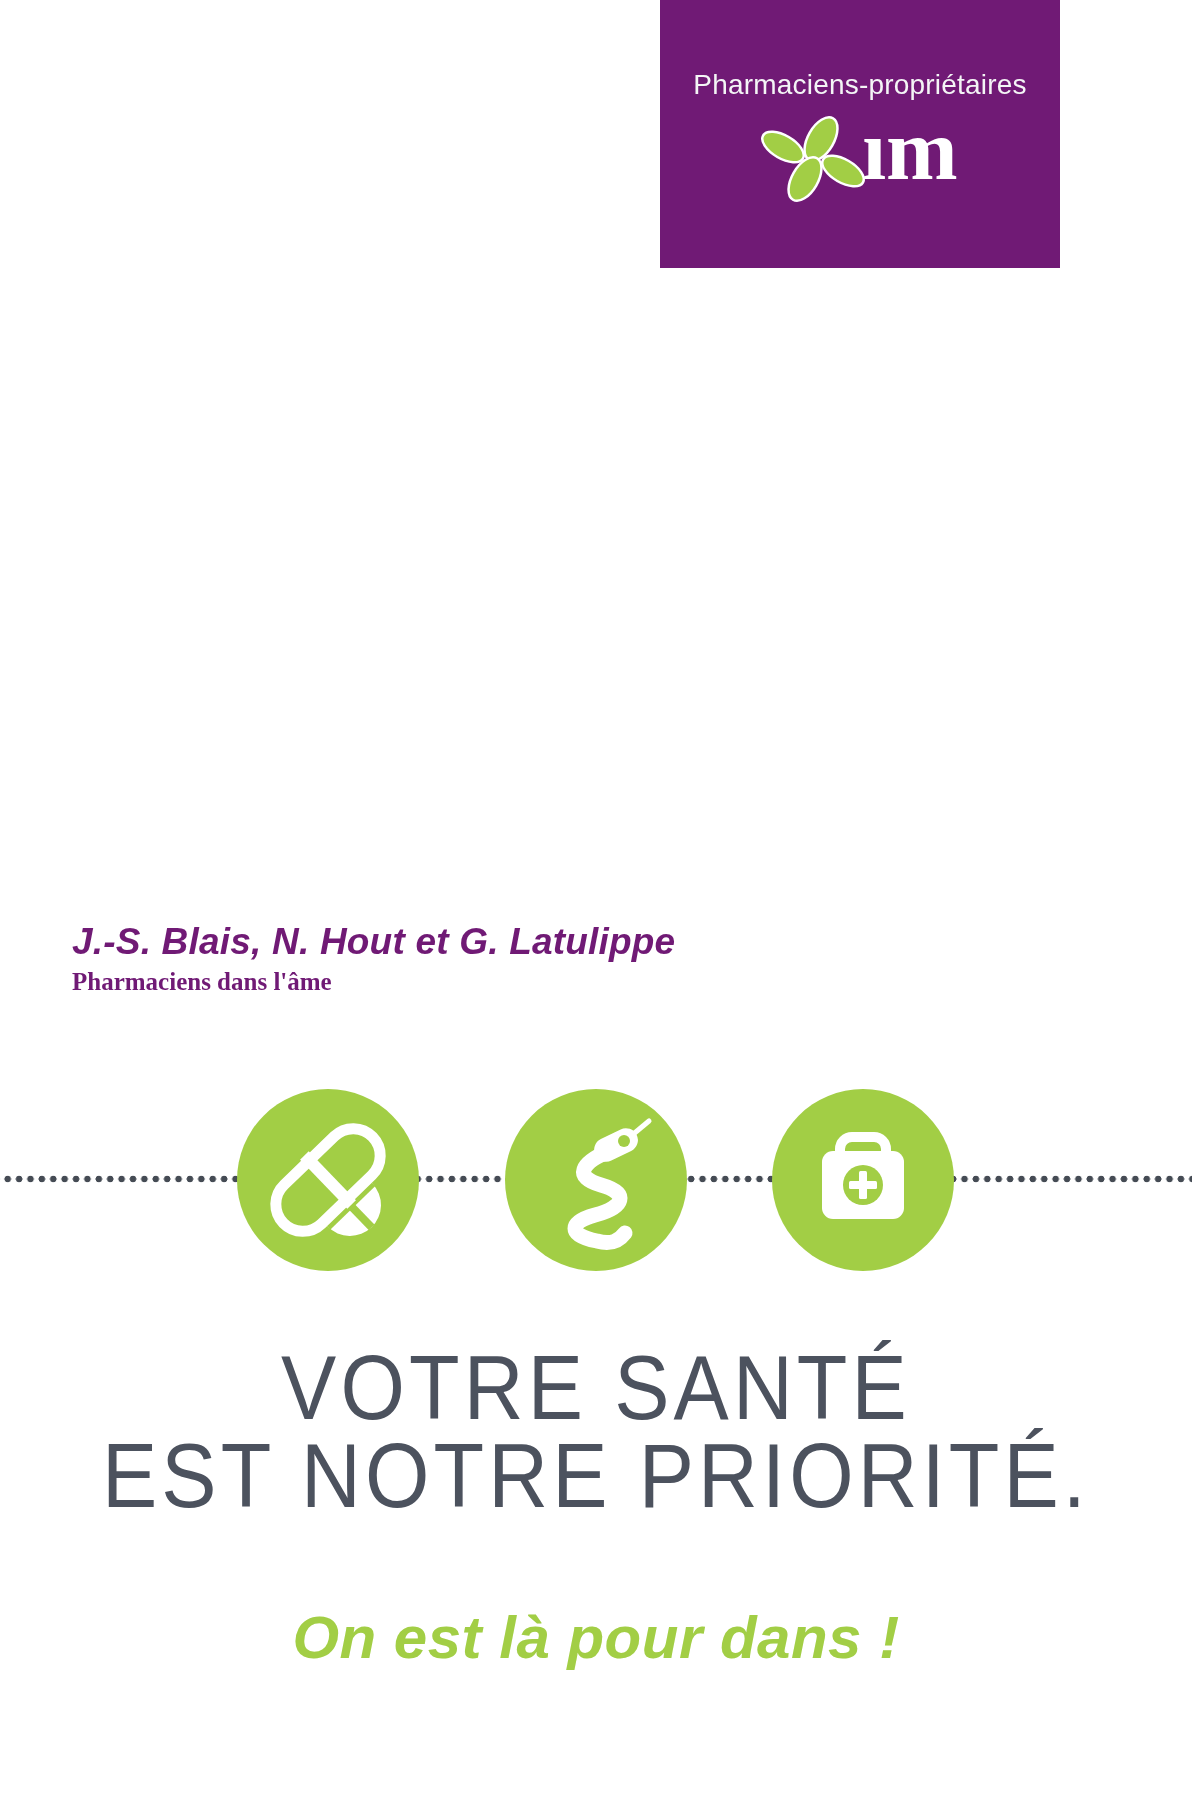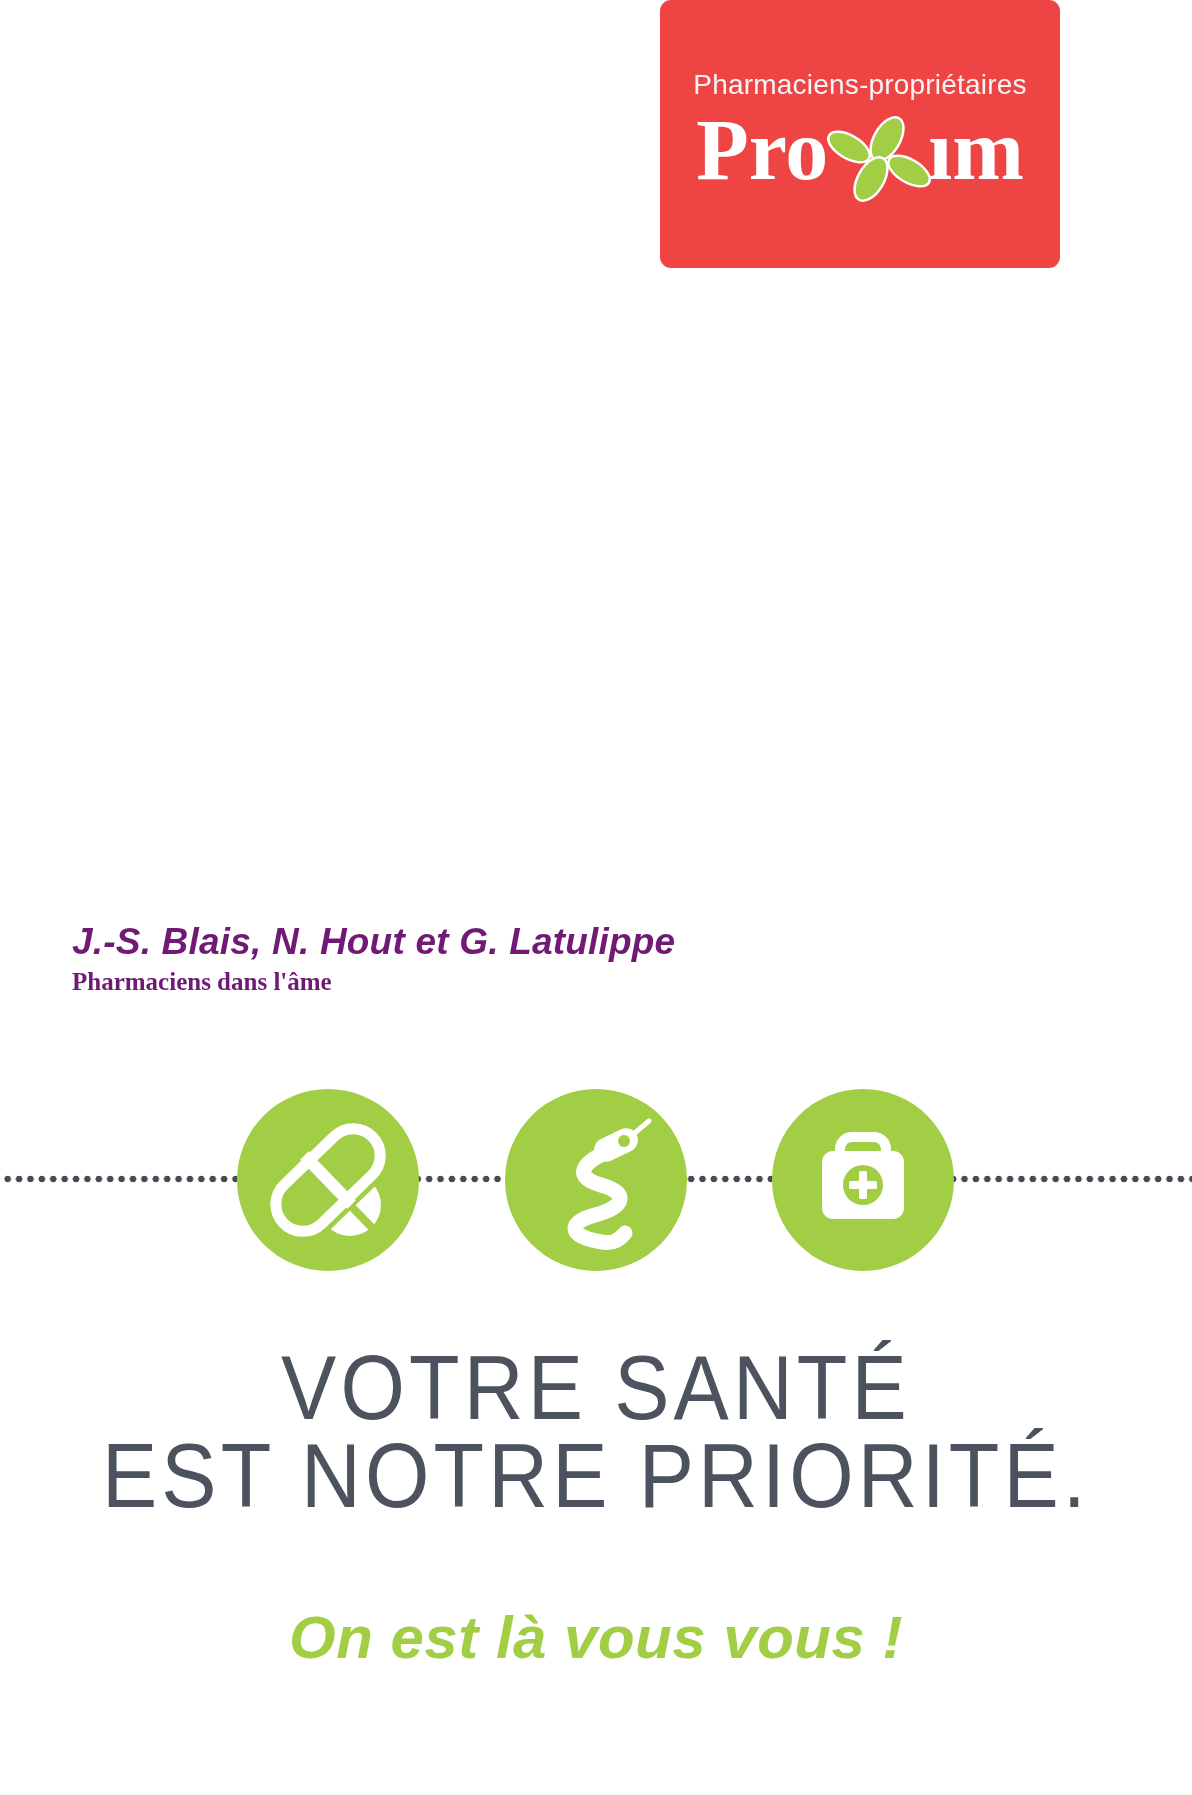--- a/index.html
+++ b/index.html
@@ -4,21 +4,21 @@
 <style>
   html,body{margin:0;padding:0;background:#ffffff;}
   .page{
     position:relative;width:1192px;height:1795px;background:#ffffff;
     font-family:"Liberation Sans",sans-serif;overflow:hidden;
   }
 
   
   .brand-box{
     position:absolute;left:660px;top:0;width:400px;height:268px;
-    background:#ef4444;box-sizing:border-box;padding-top:66px;border-radius:11px;
+    background:#701a75;box-sizing:border-box;padding-top:66px;
   }
   .affil{
     color:#f4f5f6;font-size:28px;line-height:37px;font-weight:400;
     text-align:center;letter-spacing:.2px;
   }
   .logo-row{
     margin-top:3px;display:flex;justify-content:center;align-items:center;
   }
   .logo-text{
     font-family:"Liberation Serif",serif;font-weight:700;color:#ffffff;
@@ -67,21 +67,20 @@
 </head>
 <body>
 
 <div class="page">
 
   <div class="brand-box">
     <div class="affil">
       <div>Pharmaciens-propriétaires</div>
     </div>
     <div class="logo-row">
-      <span class="logo-text">Pro</span>
       <svg class="logo-x" width="116" height="88" viewBox="0 0 116 88">
         <g fill="#a2ce45" stroke="#ffffff" stroke-width="2.5">
           <ellipse cx="66" cy="24" rx="13" ry="24" transform="rotate(30 66 24)"></ellipse>
           <ellipse cx="50" cy="64" rx="13" ry="24" transform="rotate(30 50 64)"></ellipse>
           <ellipse cx="88" cy="56" rx="23" ry="11.5" transform="rotate(30 88 56)"></ellipse>
           <ellipse cx="28" cy="32" rx="23" ry="11.5" transform="rotate(30 28 32)"></ellipse>
         </g>
       </svg>
       <span class="logo-text">ım</span>
     </div>
@@ -129,15 +128,15 @@
       <rect x="87" y="82" width="8" height="28" rx="1.5" fill="#ffffff"></rect>
       <rect x="77" y="92" width="28" height="8" rx="1.5" fill="#ffffff"></rect>
     </svg>
   </div>
 
   <div class="headline">
     <div>VOTRE SANTÉ</div>
     <div>EST NOTRE PRIORITÉ.</div>
   </div>
 
-  <div class="tagline">On est là vous vous !</div>
+  <div class="tagline">On est là pour dans !</div>
 
 </div>
 
 </body></html>

